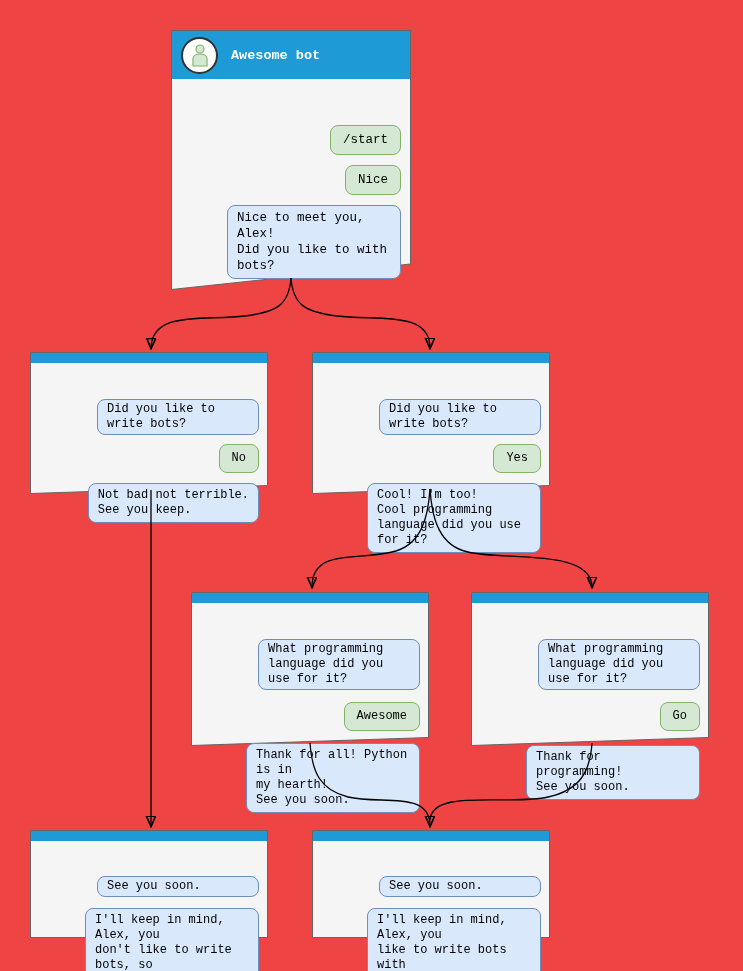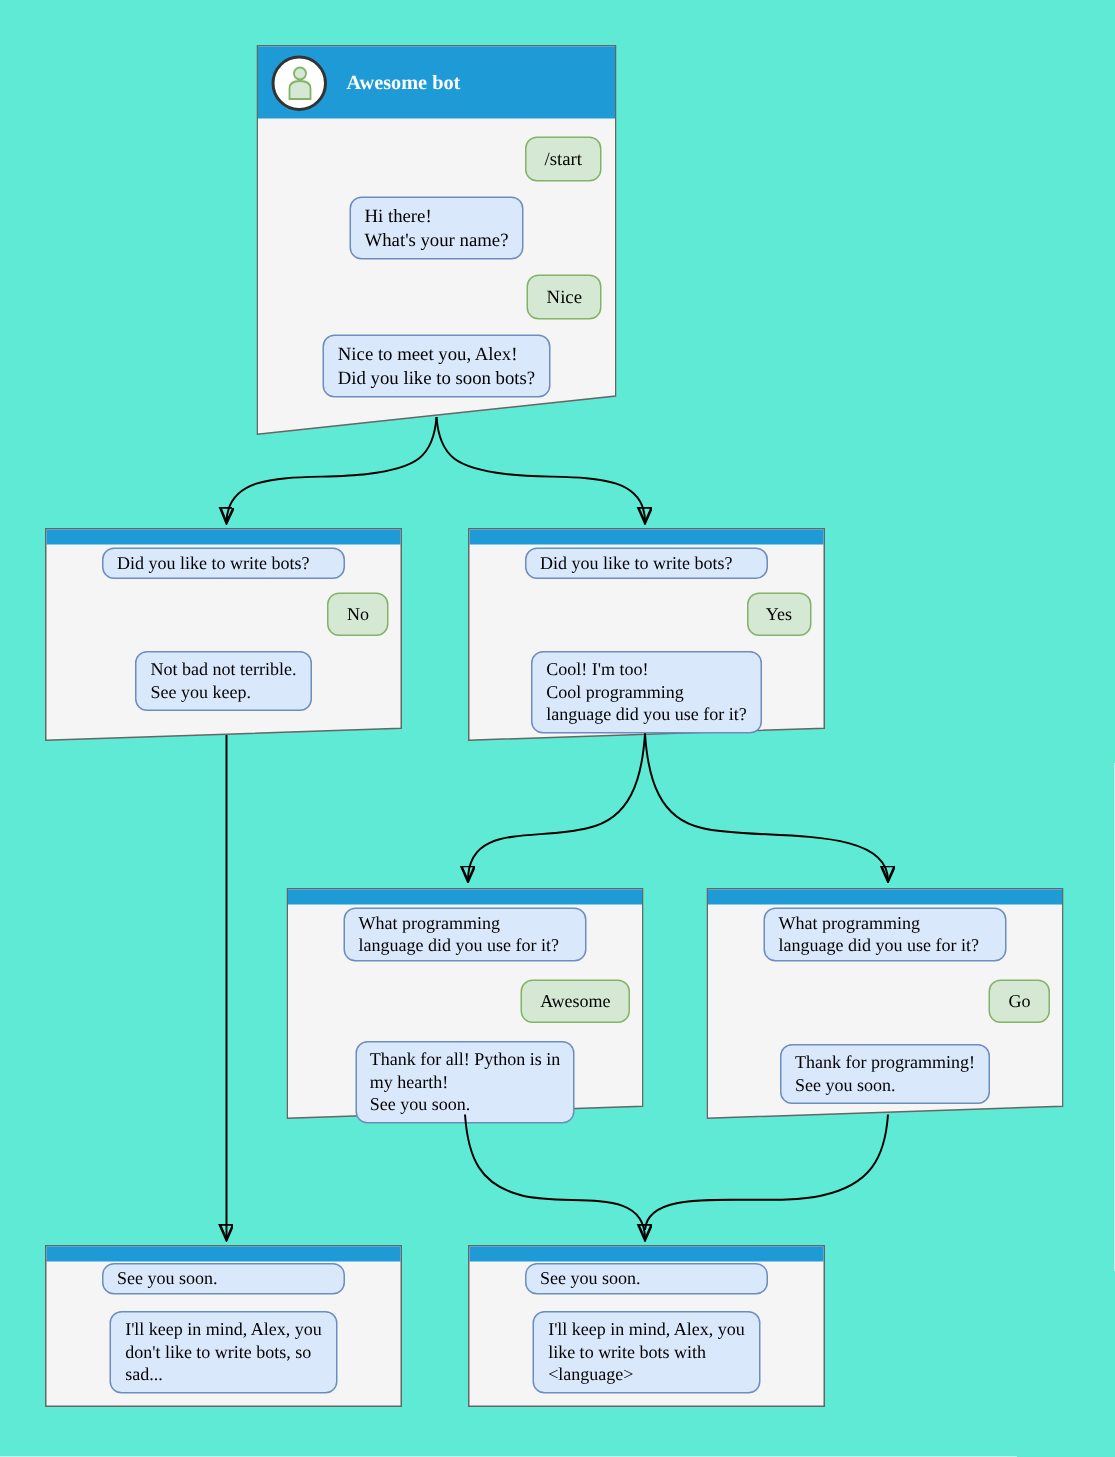--- a/index.html
+++ b/index.html
@@ -7,42 +7,42 @@
     --window-bg:#f5f5f5;
     --window-border:#666666;
     --bot-bubble-bg:#dae8fc;
     --bot-bubble-border:#6c8ebf;
     --user-bubble-bg:#d5e8d4;
     --user-bubble-border:#82b366;
     --arrow-color:#000000;
   }
   html,body{margin:0;padding:0;background:#ffffff;}
   .canvas{
-    position:relative;width:743px;height:971px;background:#5eead4;overflow:hidden;
-    font-family:Liberation Serif, serif;
+    position:relative;width:743px;height:971px;background:#ef4444;overflow:hidden;
+    font-family:Liberation Mono, monospace;
   }
   .window{position:absolute;}
   .frame{position:absolute;left:0;top:0;display:block;}
   .frame polygon{fill:var(--window-bg);stroke:var(--window-border);stroke-width:1;}
   
   .header{
     position:absolute;left:1px;right:1px;top:1px;height:48px;
     background:var(--header-blue);display:flex;align-items:center;gap:13px;padding-left:9px;
     box-sizing:border-box;
   }
   .avatar{
     width:37px;height:37px;border-radius:50%;background:#ffffff;border:2px solid #333333;
     display:flex;align-items:center;justify-content:center;flex:0 0 auto;box-sizing:border-box;
   }
   .title{color:#ffffff;font-size:13.5px;font-weight:bold;}
   
   .hbar{position:absolute;left:1px;right:1px;top:1px;height:10px;background:var(--header-blue);}
   .body{
     position:absolute;left:1px;right:1px;display:flex;flex-direction:column;
-    align-items:center;box-sizing:border-box;
+    align-items:flex-end;box-sizing:border-box;margin-top:34px;
   }
   .root .body{top:49px;padding:0 9px;}
   .small .body{top:11px;padding:0 8px;}
   .bubble{
     white-space:pre-line;border-radius:8px;width:fit-content;max-width:174px;
     font-size:12px;line-height:15px;color:#000000;box-sizing:border-box;
   }
   .root .bubble{font-size:12.5px;line-height:16px;}
   .bot{background:var(--bot-bubble-bg);border:1px solid var(--bot-bubble-border);padding:4px 9px;}
   .user{background:var(--user-bubble-bg);border:1px solid var(--user-bubble-border);
@@ -65,25 +65,23 @@
       <span class="avatar">
         <svg width="24" height="26" viewBox="0 0 24 26">
           <circle cx="12" cy="7" r="4" fill="#d5e8d4" stroke="#82b366" stroke-width="1.2"></circle>
           <path d="M5 24 L5 17 Q5 12 12 12 Q19 12 19 17 L19 24 Z" fill="#d5e8d4" stroke="#82b366" stroke-width="1.2"></path>
         </svg>
       </span>
       <span class="title">Awesome bot</span>
     </div>
     <div class="body">
       <div class="bubble user" style="margin-top:12px">/start</div>
-      <div class="bubble bot" style="margin-top:10px">Hi there!
-What's your name?</div>
       <div class="bubble user" style="margin-top:10px">Nice</div>
       <div class="bubble bot" style="margin-top:10px">Nice to meet you, Alex!
-Did you like to soon bots?</div>
+Did you like to with bots?</div>
     </div>
   </div>
 
   <div class="window small" style="left:30px;top:352px;width:238px;height:142px">
     <svg class="frame" width="238" height="142" viewBox="0 0 238 142">
       <polygon points="0.5,0.5 237.5,0.5 237.5,133.5 0.5,141.5"></polygon>
     </svg>
     <div class="hbar"></div>
     <div class="body">
       <div class="bubble bot tight w160" style="margin-top:2px">Did you like to write bots?</div>

